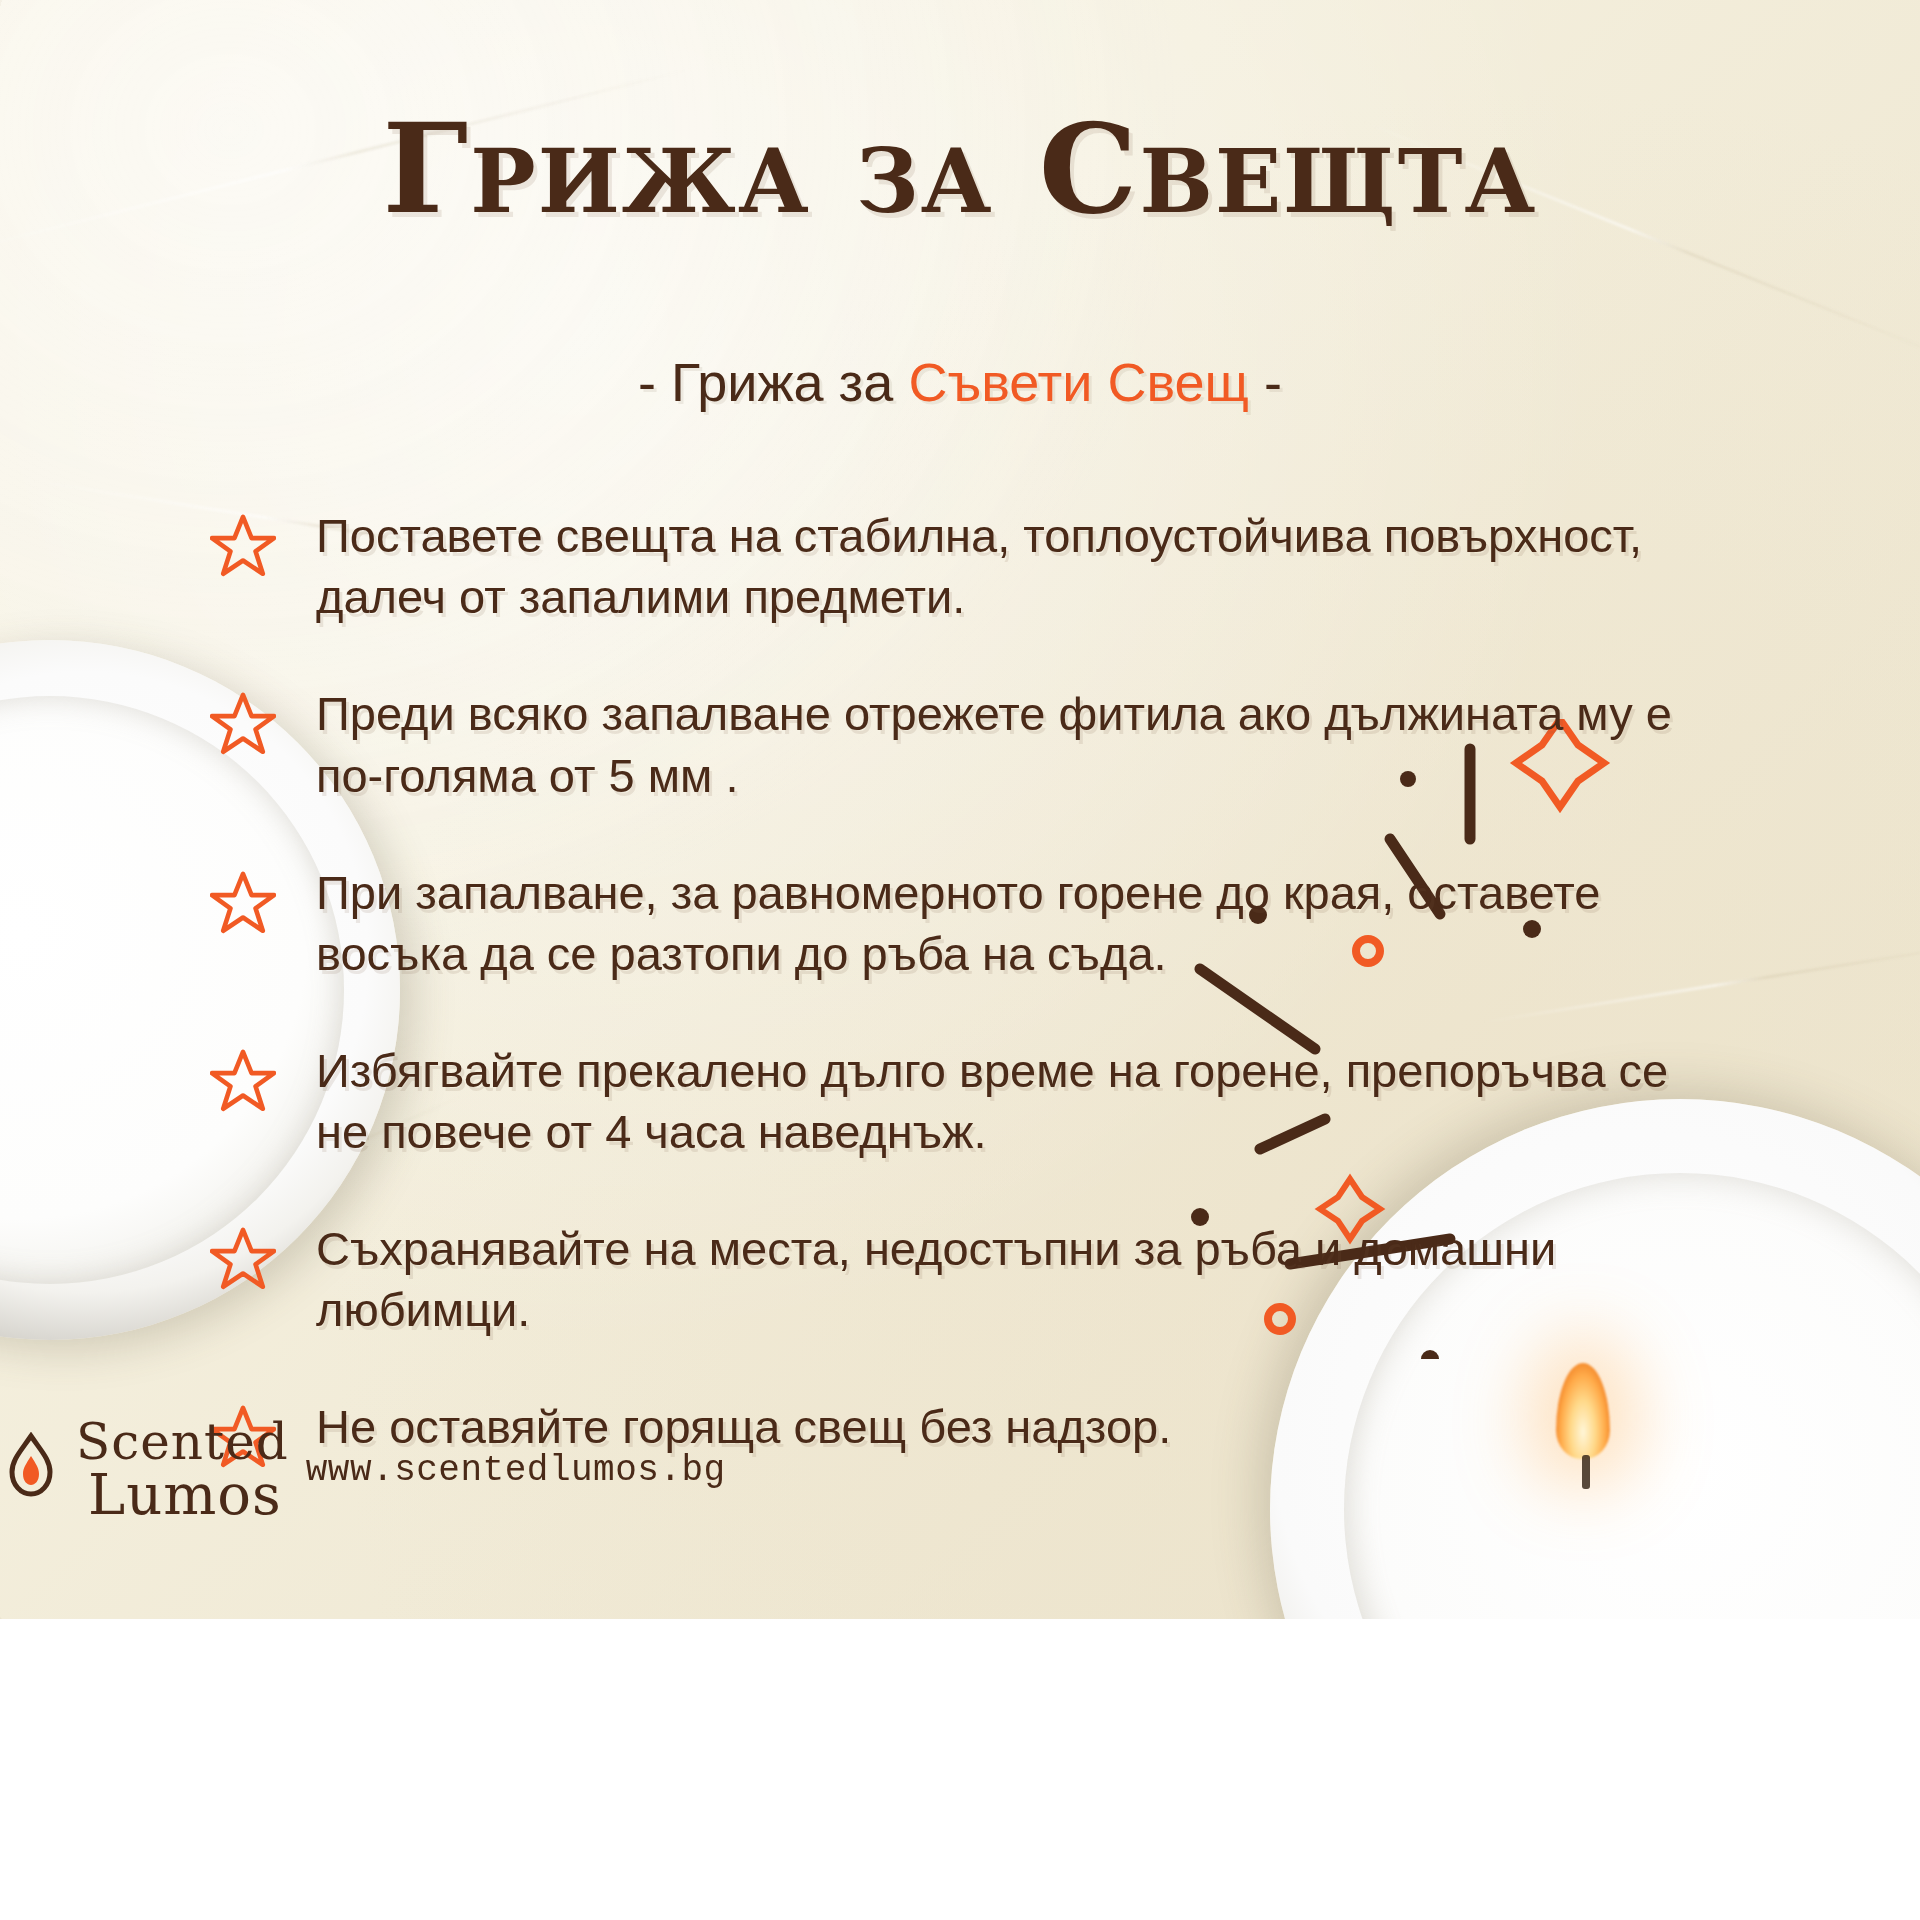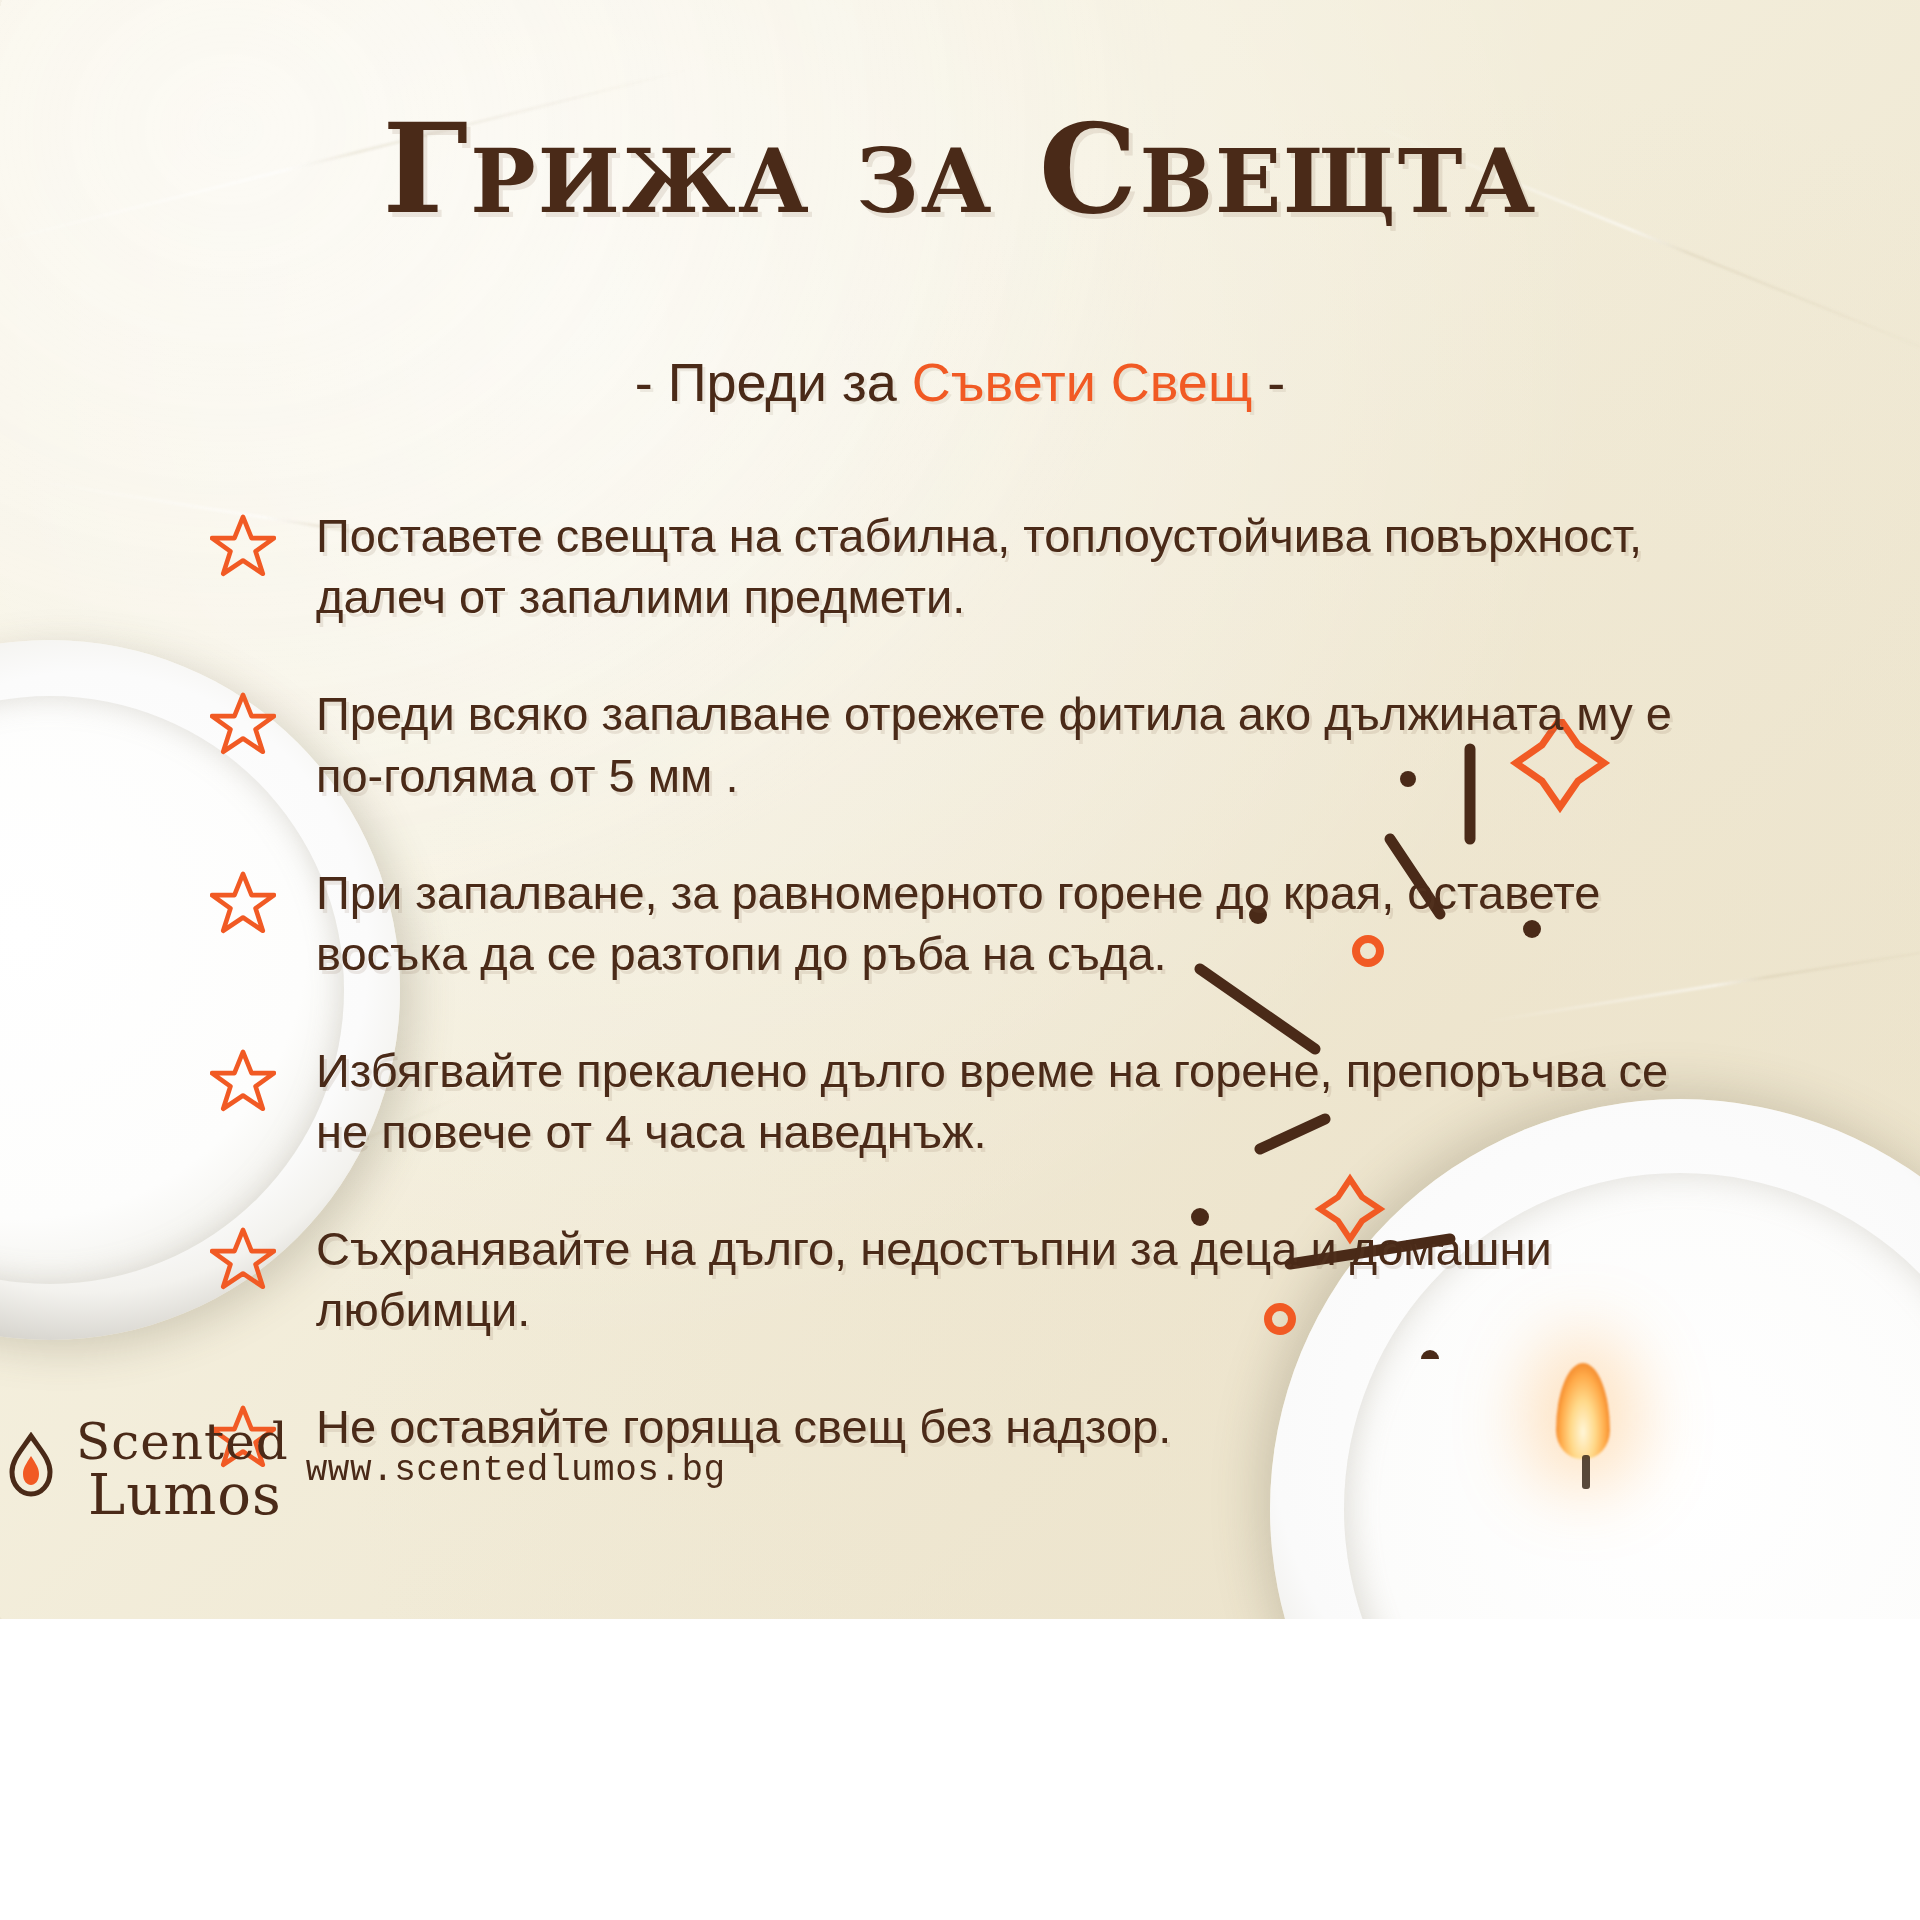--- a/index.html
+++ b/index.html
@@ -256,21 +256,21 @@
       <path d="M120 690 l12 18 18 12 -18 12 -12 18 -12 -18 -18 -12 18 -12z" stroke-width="6"></path>
     </g>
   </svg>
 
   <div class="content">
 
     <h1 class="title">Грижа за Свещта</h1>
 
     <div class="subtitle">
       <span class="dash">-</span>
-      <span>Преди за</span>
+      <span>Грижа за</span>
       <span class="accent">Съвети Свещ</span>
       <span class="dash">-</span>
     </div>
 
     <div class="tips">
 
       <div class="tip">
         <svg class="star-icon" viewBox="0 0 100 100" aria-hidden="true">
           <path d="M50 6 L63 38 L97 38 L69 58 L80 92 L50 72 L20 92 L31 58 L3 38 L37 38 Z" fill="none" stroke="#f15a24" stroke-width="7" stroke-linejoin="round"></path>
         </svg>
@@ -295,21 +295,21 @@
         <svg class="star-icon" viewBox="0 0 100 100" aria-hidden="true">
           <path d="M50 6 L63 38 L97 38 L69 58 L80 92 L50 72 L20 92 L31 58 L3 38 L37 38 Z" fill="none" stroke="#f15a24" stroke-width="7" stroke-linejoin="round"></path>
         </svg>
         <div class="tip-text">Избягвайте прекалено дълго време на горене, препоръчва се не повече от 4 часа наведнъж.</div>
       </div>
 
       <div class="tip">
         <svg class="star-icon" viewBox="0 0 100 100" aria-hidden="true">
           <path d="M50 6 L63 38 L97 38 L69 58 L80 92 L50 72 L20 92 L31 58 L3 38 L37 38 Z" fill="none" stroke="#f15a24" stroke-width="7" stroke-linejoin="round"></path>
         </svg>
-        <div class="tip-text">Съхранявайте на дълго, недостъпни за деца и домашни любимци.</div>
+        <div class="tip-text">Съхранявайте на места, недостъпни за ръба и домашни любимци.</div>
       </div>
 
       <div class="tip">
         <svg class="star-icon" viewBox="0 0 100 100" aria-hidden="true">
           <path d="M50 6 L63 38 L97 38 L69 58 L80 92 L50 72 L20 92 L31 58 L3 38 L37 38 Z" fill="none" stroke="#f15a24" stroke-width="7" stroke-linejoin="round"></path>
         </svg>
         <div class="tip-text">Не оставяйте горяща свещ без надзор.</div>
       </div>
 
     </div>

